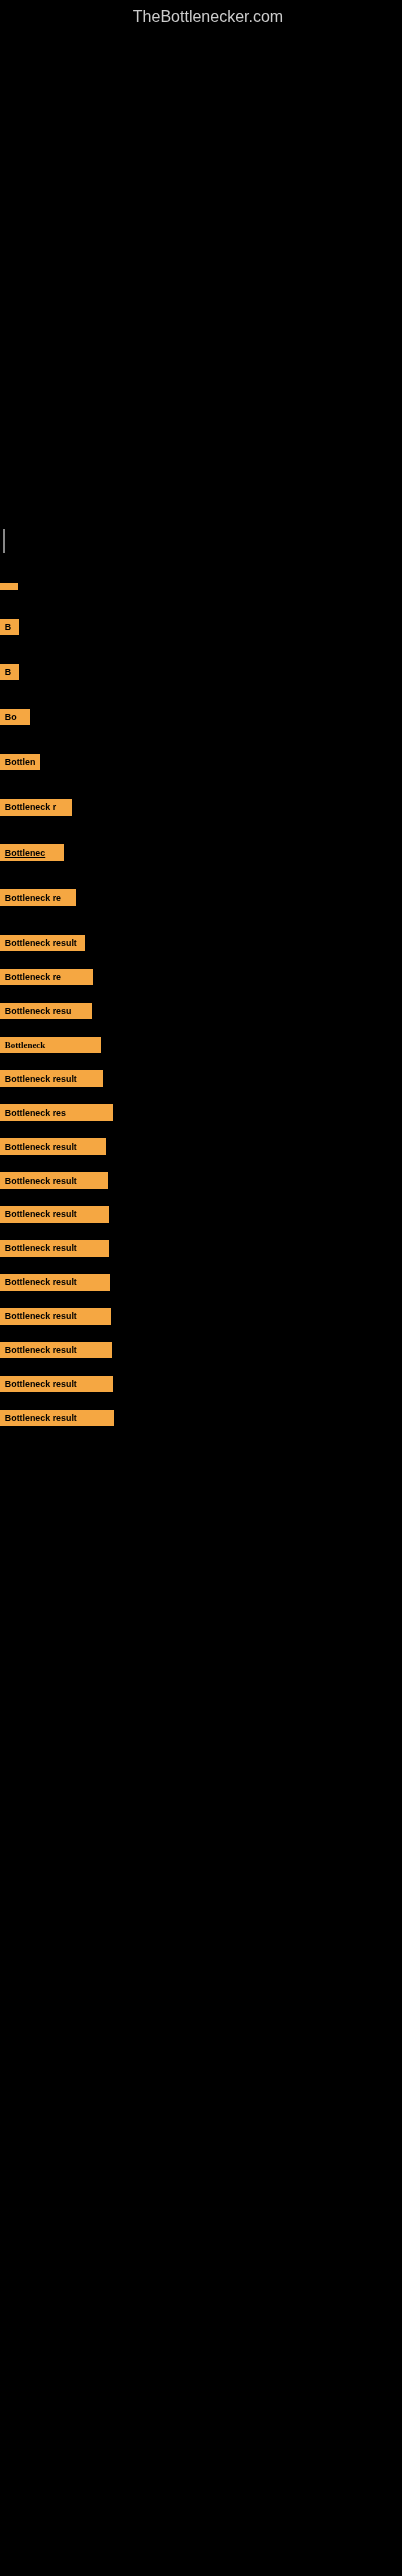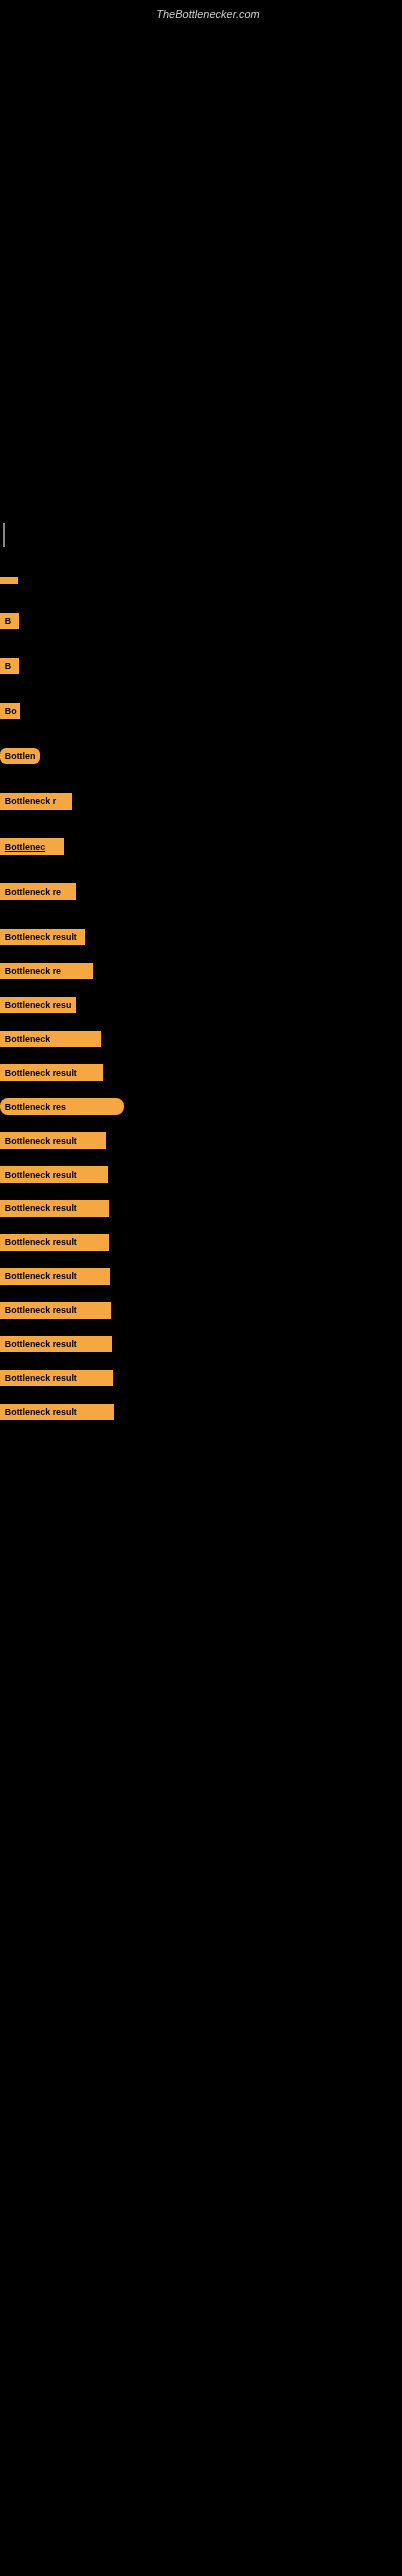--- a/index.html
+++ b/index.html
@@ -11,24 +11,23 @@
     body {
       background-color: #000000;
       width: 403px;
       min-height: 2576px;
       font-family: Arial, sans-serif;
       position: relative;
     }
 
     .site-title {
       color: #cccccc;
-      font-size: 11px;
+      font-size: 16px;
       text-align: center;
       padding: 8px 0 4px 13px;
-      font-style: italic;
     }
 
     .chart-area {
       width: 100%;
       height: 483px;
       background-color: #000000;
       position: relative;
     }
 
     .results-container {
@@ -49,31 +48,31 @@
       font-weight: bold;
       padding: 3.2px 4.8px;
       white-space: nowrap;
       overflow: hidden;
       display: inline-block;
     }
 
     
     .bar-w1  { width: 17.7px; }
     .bar-w2  { width: 19.3px; }
-    .bar-w3  { width: 20px; text-align: right; }
-    .bar-w4  { width: 40px; border-radius: 6px; }
+    .bar-w3  { width: 30px; }
+    .bar-w4  { width: 40px; }
     .bar-w5  { width: 72px; }
     .bar-w6  { width: 64px; text-decoration: underline; }
     .bar-w7  { width: 76px; }
     .bar-w8  { width: 85px; }
     .bar-w9  { width: 93px; }
-    .bar-w10 { width: 76px; }
-    .bar-w11 { width: 101px; }
+    .bar-w10 { width: 92px; }
+    .bar-w11 { width: 101px; font-family: Liberation Serif, serif; }
     .bar-w12 { width: 103px; }
-    .bar-w13 { width: 124px; border-radius: 8px; }
+    .bar-w13 { width: 113px; }
     .bar-w14 { width: 106px; }
     .bar-w15 { width: 108px; }
     .bar-w16 { width: 109px; }
     .bar-w17 { width: 109px; }
     .bar-w18 { width: 110px; }
     .bar-w19 { width: 111px; }
     .bar-w20 { width: 112px; }
     .bar-w21 { width: 113px; }
     .bar-w22 { width: 114px; }
 

